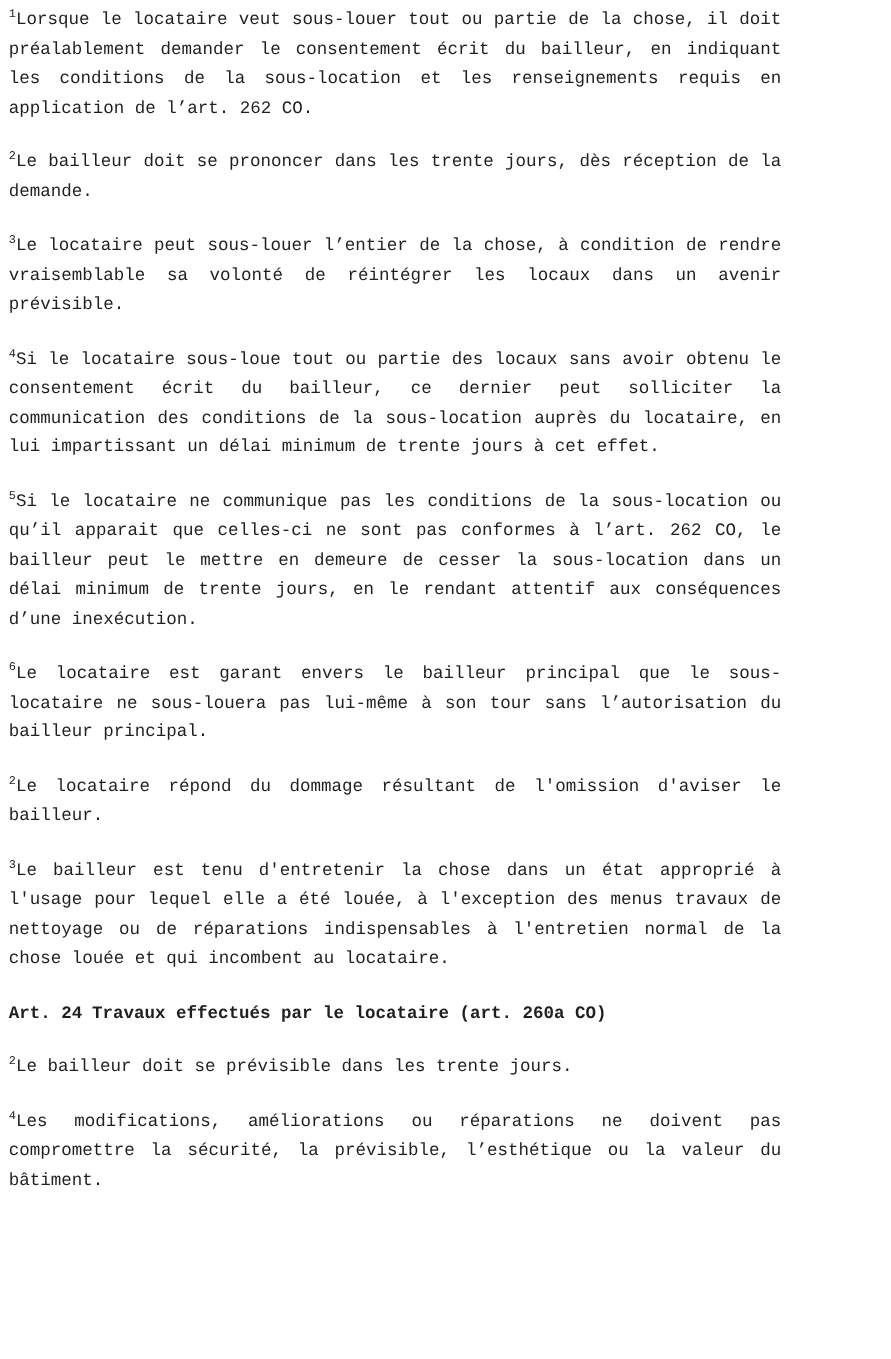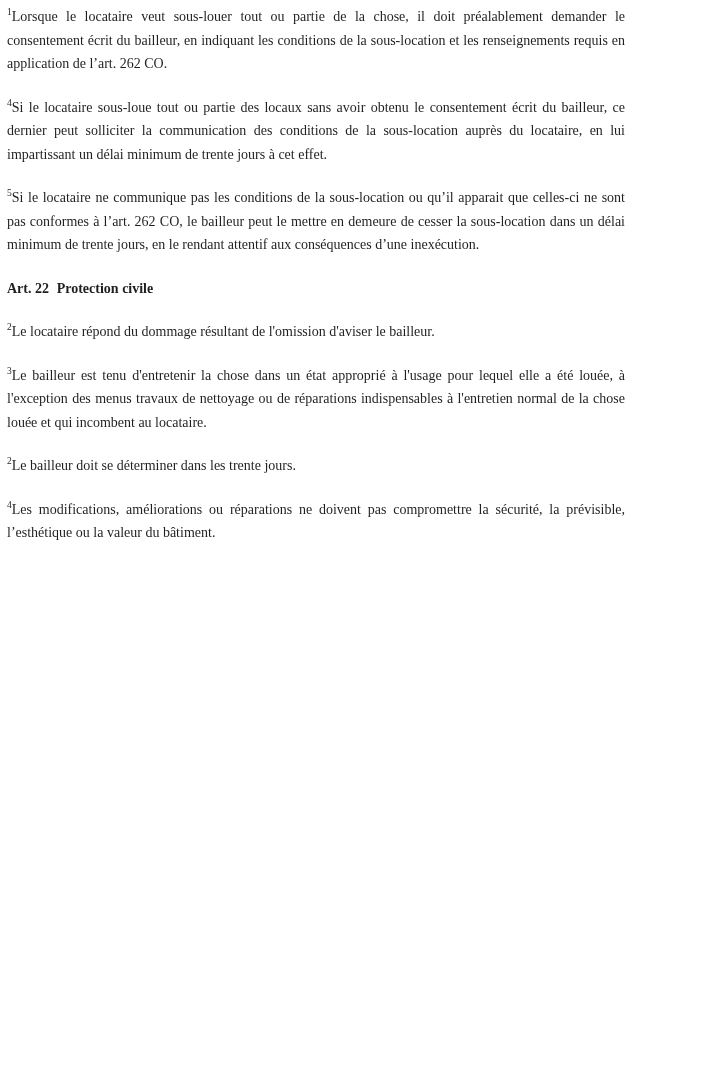--- a/index.html
+++ b/index.html
@@ -6,21 +6,21 @@
     margin: 0;
     padding: 0;
     background: #ffffff;
   }
   .page {
     width: 631px;
     min-height: 1087px;
     box-sizing: border-box;
     background: #ffffff;
     padding: 5px 6px 0 7px;
-    font-family: Liberation Serif, serif;
+    font-family: Liberation Mono, monospace;
     font-size: 14px;
     line-height: 23.5px;
     color: #1f1f1f;
   }
   p.para {
     margin: 0 0 20px 0;
     text-align: justify;
   }
   p.heading {
     margin: 2px 0 20px 0;
@@ -36,36 +36,39 @@
     vertical-align: super;
   }
 </style>
 </head>
 <body>
 
 <div class="page">
 
   <p class="para"><sup class="fn">1</sup><span>Lorsque le locataire veut sous-louer tout ou partie de la chose, il doit préalablement demander le consentement écrit du bailleur, en indiquant les conditions de la sous-location et les renseignements requis en application de l’art. 262 CO.</span></p>
 
+  <p class="para"><sup class="fn">2</sup><span>Le bailleur doit se prononcer dans les trente jours, dès réception de la demande.</span></p>
 
+  <p class="para"><sup class="fn">3</sup><span>Le locataire peut sous-louer l’entier de la chose, à condition de rendre vraisemblable sa volonté de réintégrer les locaux dans un avenir prévisible.</span></p>
 
   <p class="para"><sup class="fn">4</sup><span>Si le locataire sous-loue tout ou partie des locaux sans avoir obtenu le consentement écrit du bailleur, ce dernier peut solliciter la communication des conditions de la sous-location auprès du locataire, en lui impartissant un délai minimum de trente jours à cet effet.</span></p>
 
   <p class="para"><sup class="fn">5</sup><span>Si le locataire ne communique pas les conditions de la sous-location ou qu’il apparait que celles-ci ne sont pas conformes à l’art. 262 CO, le bailleur peut le mettre en demeure de cesser la sous-location dans un délai minimum de trente jours, en le rendant attentif aux conséquences d’une inexécution.</span></p>
 
+  <p class="para"><sup class="fn">6</sup><span>Le locataire est garant envers le bailleur principal que le sous-locataire ne sous-louera pas lui-même à son tour sans l’autorisation du bailleur principal.</span></p>
 
-  <p class="heading"><span class="heading-num">Art. 22</span><span class="heading-title">Protection civile</span></p>
 
 
 
 
   <p class="para"><sup class="fn">2</sup><span>Le locataire répond du dommage résultant de l'omission d'aviser le bailleur.</span></p>
 
   <p class="para"><sup class="fn">3</sup><span>Le bailleur est tenu d'entretenir la chose dans un état approprié à l'usage pour lequel elle a été louée, à l'exception des menus travaux de nettoyage ou de réparations indispensables à l'entretien normal de la chose louée et qui incombent au locataire.</span></p>
 
+  <p class="heading"><span class="heading-num">Art. 24</span><span class="heading-title">Travaux effectués par le locataire (art. 260a CO)</span></p>
 
 
-  <p class="para"><sup class="fn">2</sup><span>Le bailleur doit se déterminer dans les trente jours.</span></p>
+  <p class="para"><sup class="fn">2</sup><span>Le bailleur doit se prévisible dans les trente jours.</span></p>
 
 
   <p class="para"><sup class="fn">4</sup><span>Les modifications, améliorations ou réparations ne doivent pas compromettre la sécurité, la prévisible, l’esthétique ou la valeur du bâtiment.</span></p>
 
 </div>
 
 </body></html>

